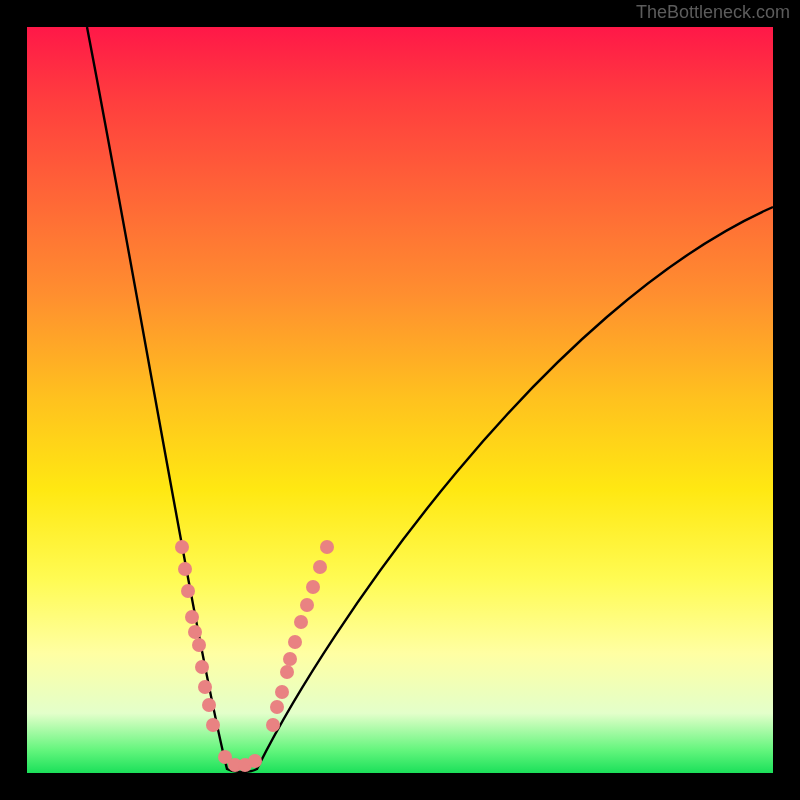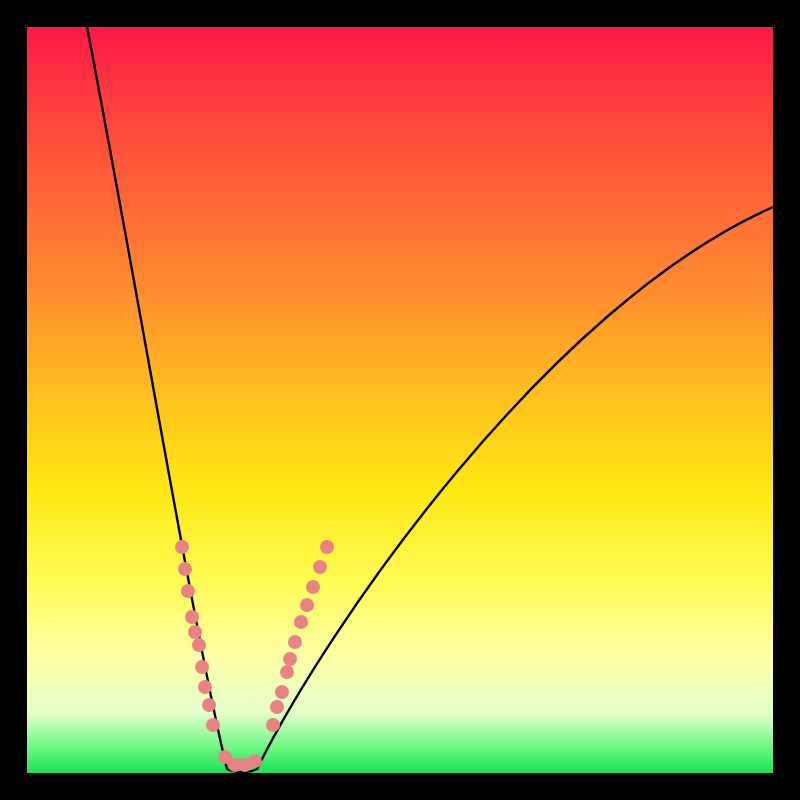--- a/index.html
+++ b/index.html
@@ -53,20 +53,21 @@
     height: 14px;
     border-radius: 50%;
     background: #e98282;
     transform: translate(-50%, -50%);
   }
 </style>
 </head>
 <body>
 
 <div class="outer">
+  <div class="watermark">TheBottleneck.com</div>
   <div class="plot-area">
     <svg class="curve" viewBox="0 0 746 746" preserveAspectRatio="none">
       <path d="M 60 0
            C 110 260, 170 620, 200 742
            C 208 746, 222 746, 230 742
            C 300 600, 520 280, 746 180" stroke="#000" stroke-width="2.4" fill="none"></path>
     </svg>
     <div id="dots">
         <div class="dot" style="left: 155px; top: 520px;"></div>
         <div class="dot" style="left: 158px; top: 542px;"></div>

